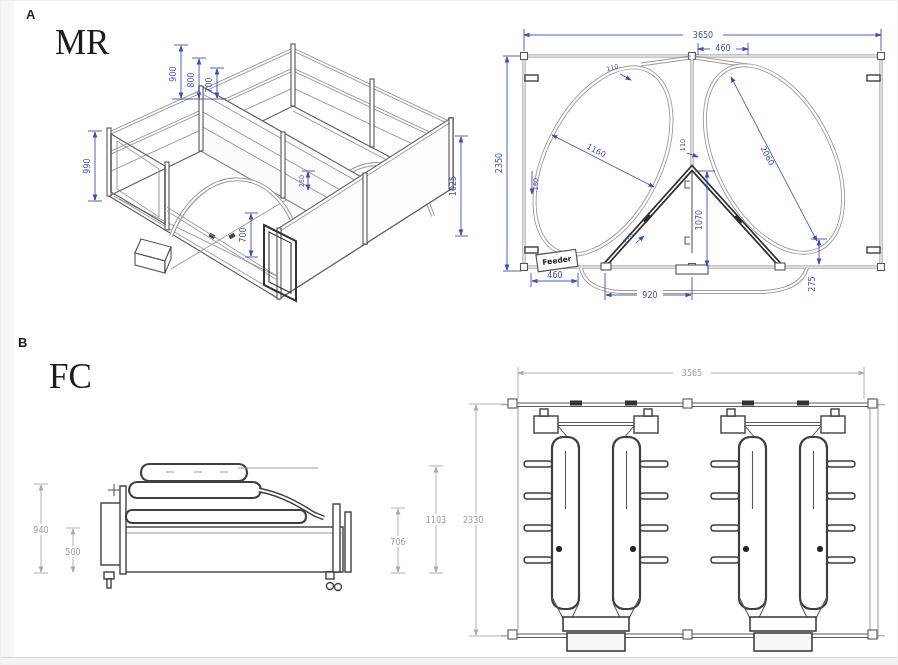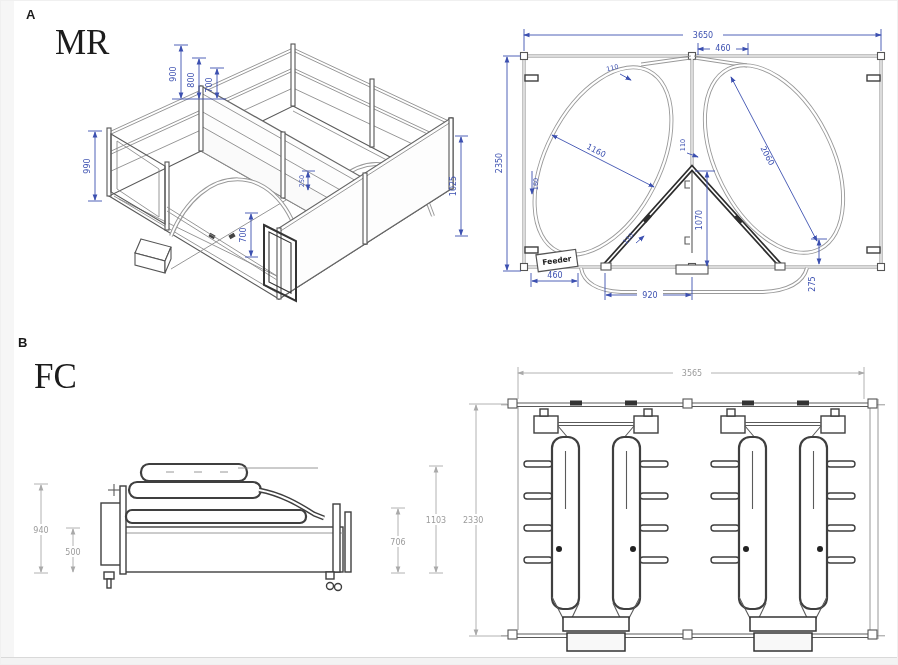--- a/index.html
+++ b/index.html
@@ -30,21 +30,21 @@
 </style>
 </head>
 <body>
 
 <div id="page">
   <div class="edge-left"></div>
 
   <div class="panel-label" style="left:25px;top:6px;">A</div>
   <div class="panel-title" style="left:47px;top:22px;margin-left:7px;">MR</div>
   <div class="panel-label" style="left:17px;top:334px;">B</div>
-  <div class="panel-title" style="left:33px;top:356px;">FC</div>
+  <div class="panel-title" style="left:48px;top:356px;">FC</div>
 
   <svg style="left:60px;top:30px;" width="410" height="300" viewBox="0 0 410 300">
     <defs>
       <marker id="aB" viewBox="0 0 8 8" refX="7" refY="4" markerWidth="7" markerHeight="7" orient="auto-start-reverse">
         <path d="M0,1 L8,4 L0,7 Z" fill="#3c50b0"></path>
       </marker>
       <marker id="aG" viewBox="0 0 8 8" refX="7" refY="4" markerWidth="7" markerHeight="7" orient="auto-start-reverse">
         <path d="M0,1 L8,4 L0,7 Z" fill="#a9a9a9"></path>
       </marker>
     </defs>

